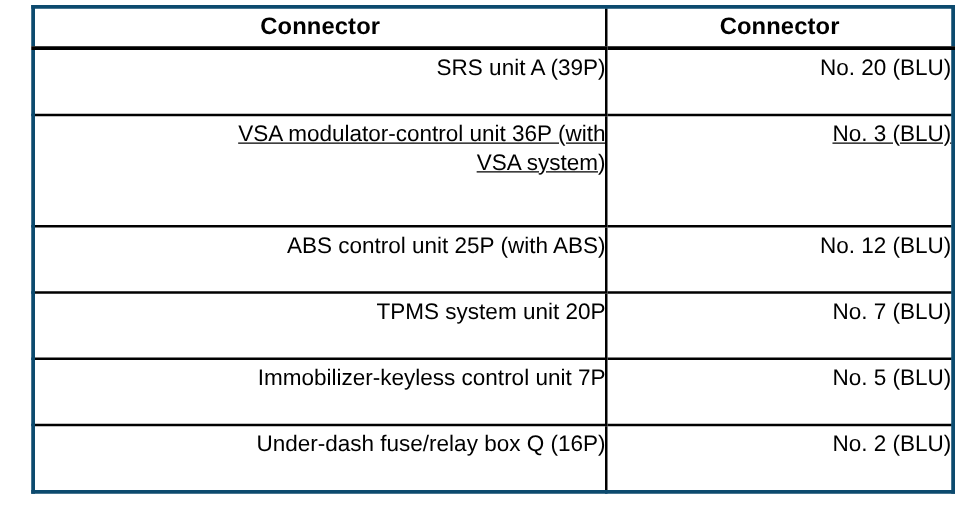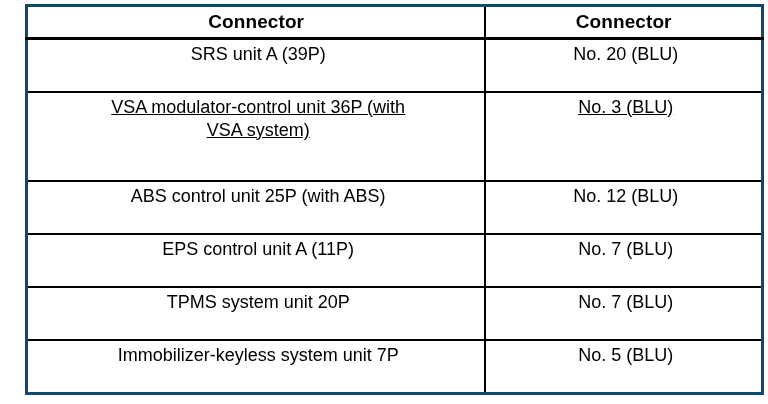--- a/index.html
+++ b/index.html
@@ -54,21 +54,21 @@
   }
   #connector-table thead th.th-connector {
     border-right: 2px solid #000000;
   }
 
   
   #connector-table tbody td {
     border-top: 2px solid #000000;
     font-size: 18px;
     font-weight: normal;
-    text-align: center;
+    text-align: right;
     vertical-align: top;
     padding: 3px 0 0 4px;
     line-height: 23px;
     box-sizing: border-box;
     white-space: pre-line;
   }
   #connector-table tbody tr:first-child td {
     border-top: none;
   }
   #connector-table tbody td.cell-connector {
@@ -103,27 +103,27 @@
         <tr class="row-2line">
           <td class="cell-connector">VSA modulator-control unit 36P (with
 VSA system)</td>
           <td class="cell-terminal">No. 3 (BLU)</td>
         </tr>
         <tr class="row-1line">
           <td class="cell-connector">ABS control unit 25P (with ABS)</td>
           <td class="cell-terminal">No. 12 (BLU)</td>
         </tr>
         <tr class="row-1line">
-          <td class="cell-connector">EPS control unit A (11P)</td>
-          <td class="cell-terminal">No. 7 (BLU)</td>
-        </tr>
-        <tr class="row-1line">
           <td class="cell-connector">TPMS system unit 20P</td>
           <td class="cell-terminal">No. 7 (BLU)</td>
         </tr>
         <tr class="row-1line">
-          <td class="cell-connector">Immobilizer-keyless system unit 7P</td>
+          <td class="cell-connector">Immobilizer-keyless control unit 7P</td>
           <td class="cell-terminal">No. 5 (BLU)</td>
+        </tr>
+        <tr class="row-1line">
+          <td class="cell-connector">Under-dash fuse/relay box Q (16P)</td>
+          <td class="cell-terminal">No. 2 (BLU)</td>
         </tr>
       </tbody>
   </table>
 
 </div>
 
 </body></html>

